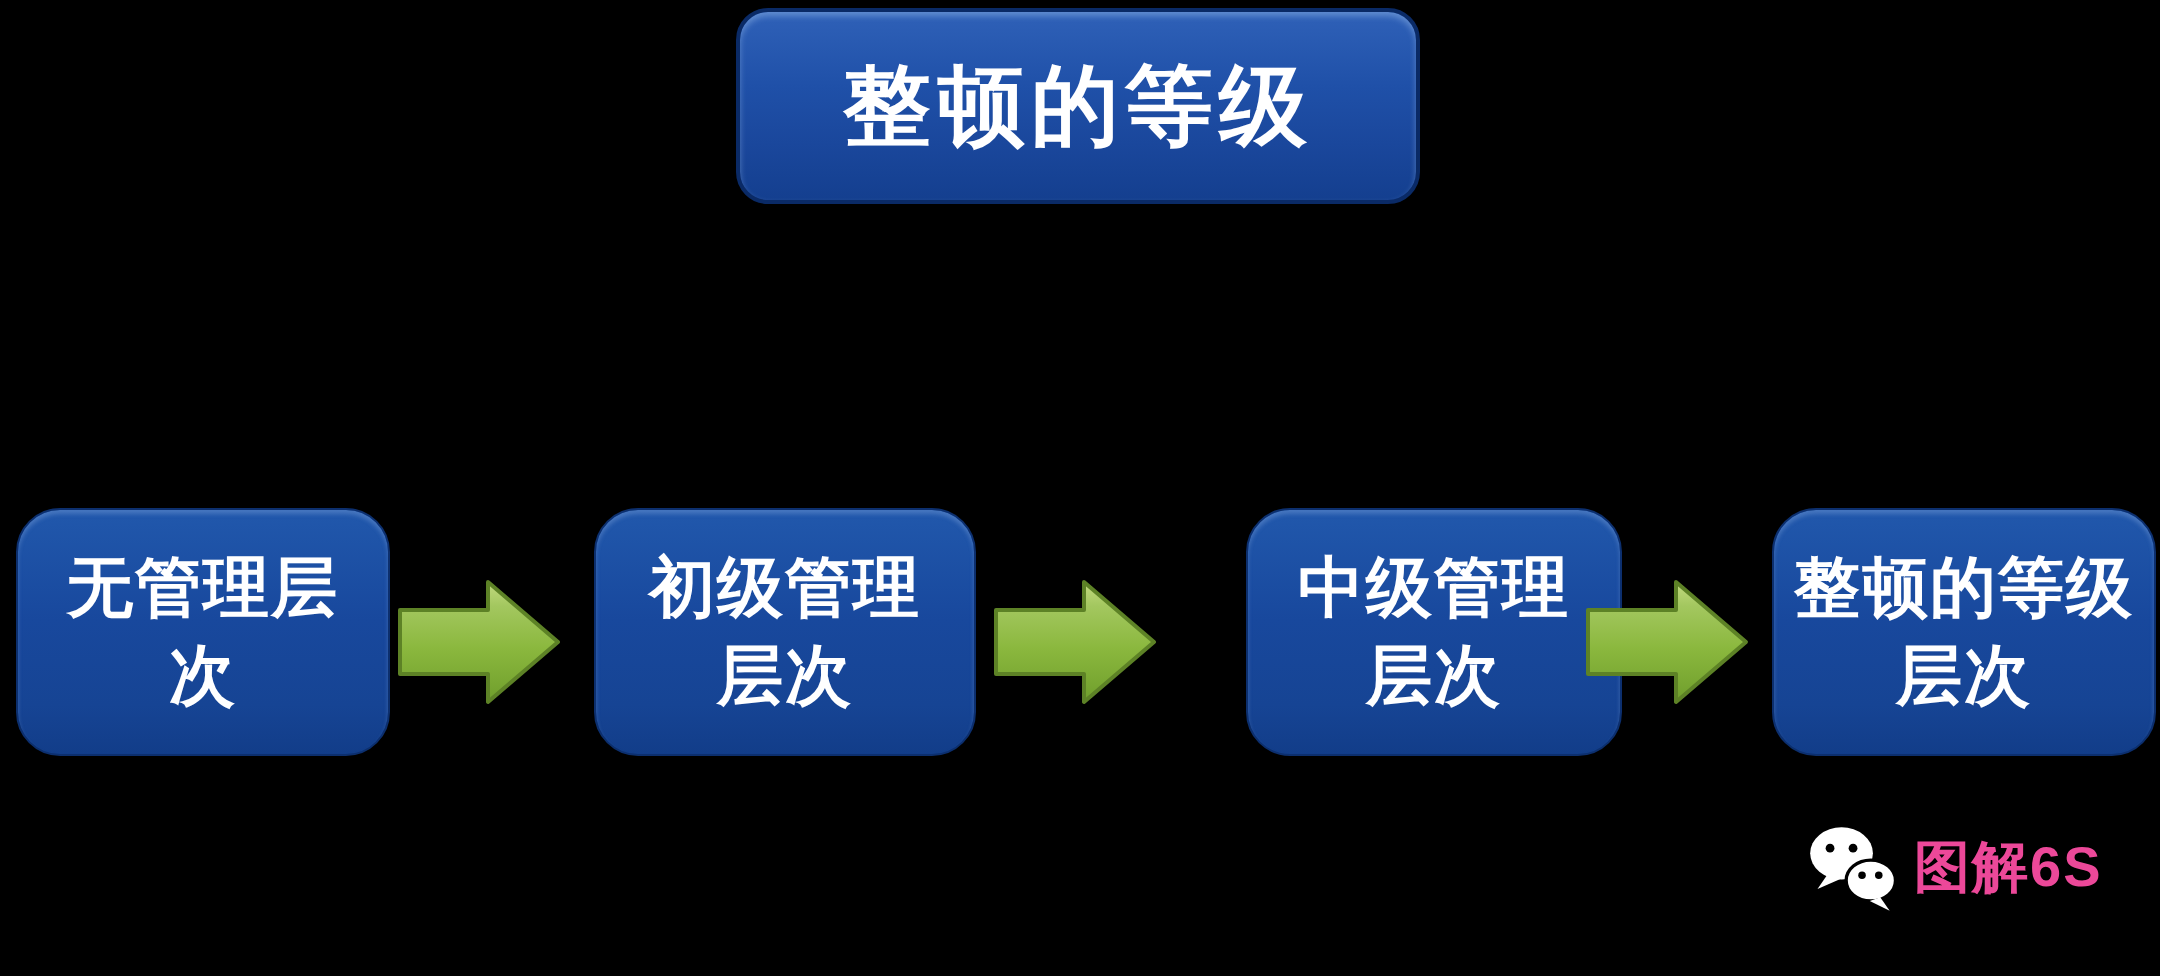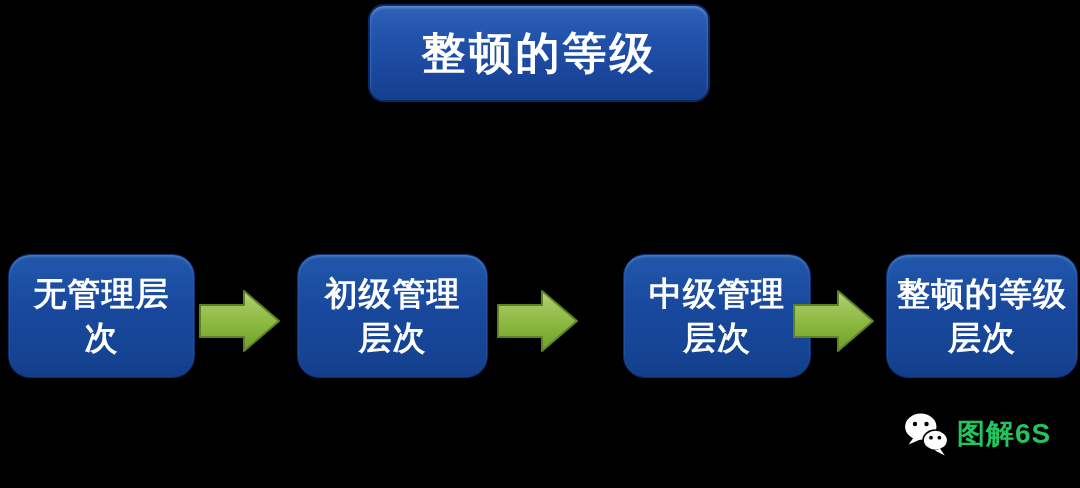--- a/index.html
+++ b/index.html
@@ -77,21 +77,21 @@
   .arrow-3 { left: 793px; }
   .watermark {
     position: absolute;
     left: 903px;
     top: 412px;
     display: flex;
     align-items: center;
     gap: 8px;
   }
   .watermark .wm-label {
-    color: #22c55e;
+    color: #ec4899;
     font-size: 28px;
     font-weight: bold;
     letter-spacing: 1px;
     white-space: nowrap;
   }
 </style>
 </head>
 <body>
 
 <div class="stage">

